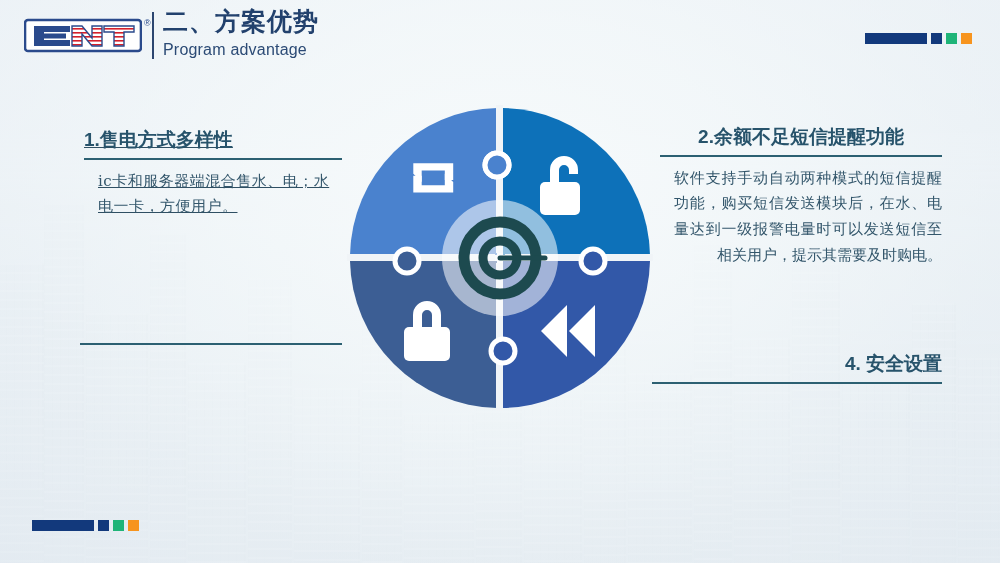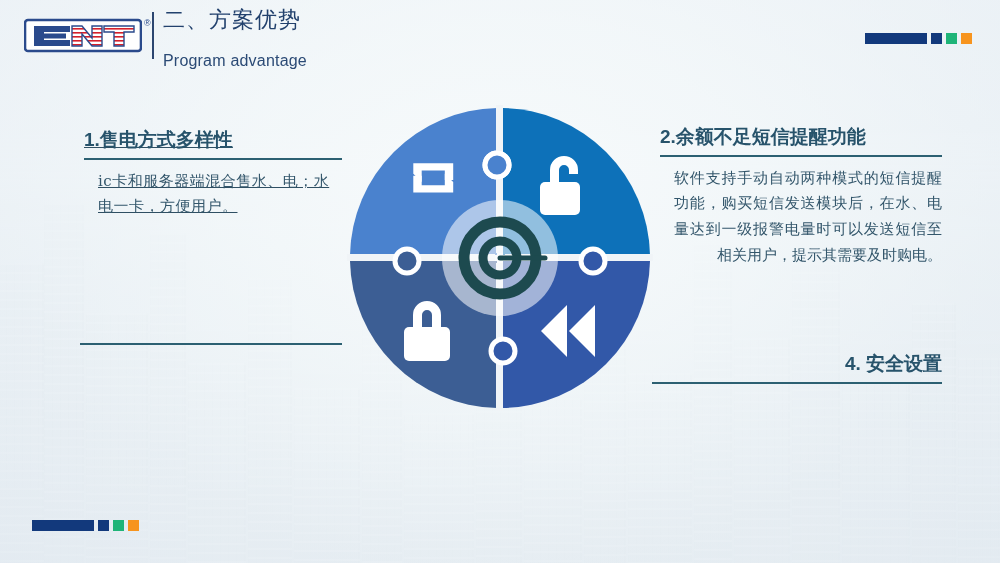--- a/index.html
+++ b/index.html
@@ -81,28 +81,28 @@
     height: 47px;
     background: #2c4670;
   }
   .title-block {
     position: absolute;
     left: 163px;
     top: 9px;
     line-height: 1;
   }
   .title-cn {
-    font-size: 22px;
-    font-weight: normal;
+    font-size: 25px;
+    font-weight: bold;
     color: #22416d;
     letter-spacing: 1px;
     white-space: nowrap;
   }
   .title-en {
-    margin-top: 22px;
+    margin-top: 8px;
     font-size: 16px;
     color: #2b4a75;
     letter-spacing: 0.2px;
     white-space: nowrap;
   }
 
   
   .deco {
     position: absolute;
     display: flex;
@@ -145,21 +145,21 @@
     line-height: 1.72;
     color: #33566b;
     margin-left: 14px;
   }
 
   .blk1 { left: 84px;  top: 128px; width: 258px; text-decoration: underline; }
   .blk1 h3 { text-align: left; }
   .blk1 .body-txt { text-align: left; letter-spacing: 0.5px; }
 
   .blk2 { right: 58px; top: 125px; width: 282px; text-align: right; }
-  .blk2 h3 { text-align: left; }
+  .blk2 h3 { text-align: center; }
   .blk2 .body-txt { text-align: justify; text-align-last: right; }
 
   .blk3 { left: 80px;  top: 338px; width: 262px; }
   .blk3 h3 { text-align: left; }
   .blk3 .body-txt { text-align: justify; text-align-last: justify; }
 
   .blk4 { right: 58px; top: 352px; width: 290px; text-align: right; }
   .blk4 h3 { text-align: right; }
   .blk4 .body-txt { text-align: justify; text-align-last: right; }
 

